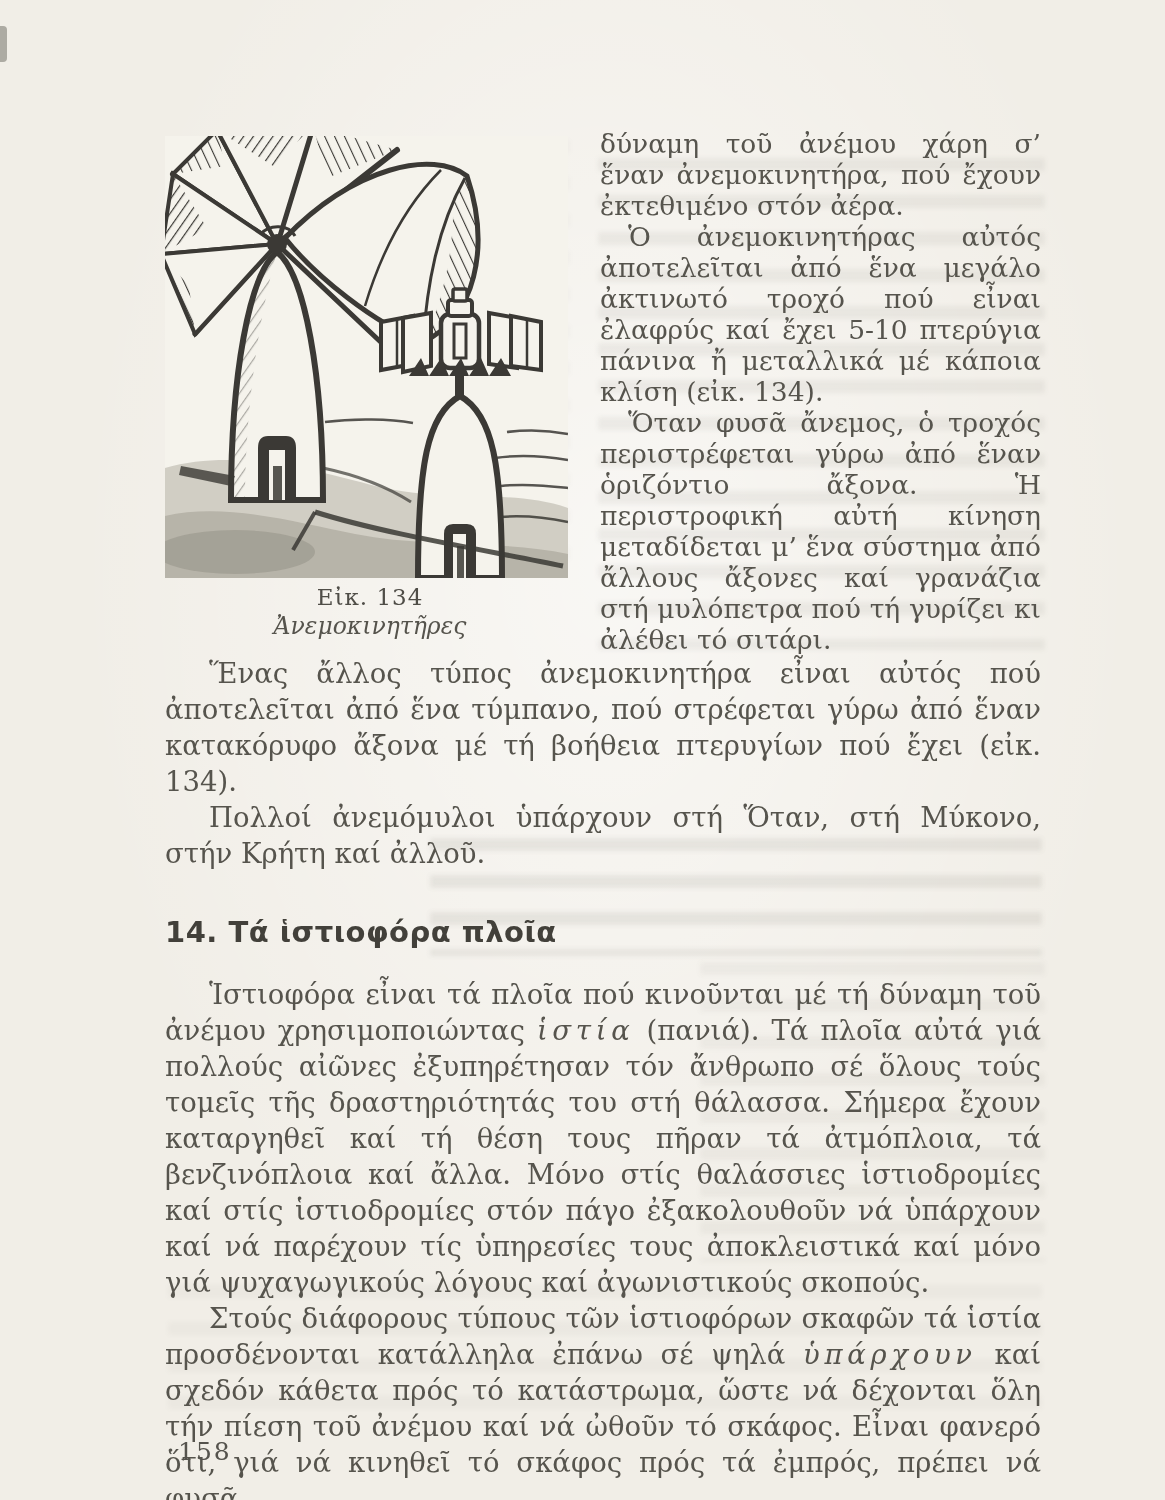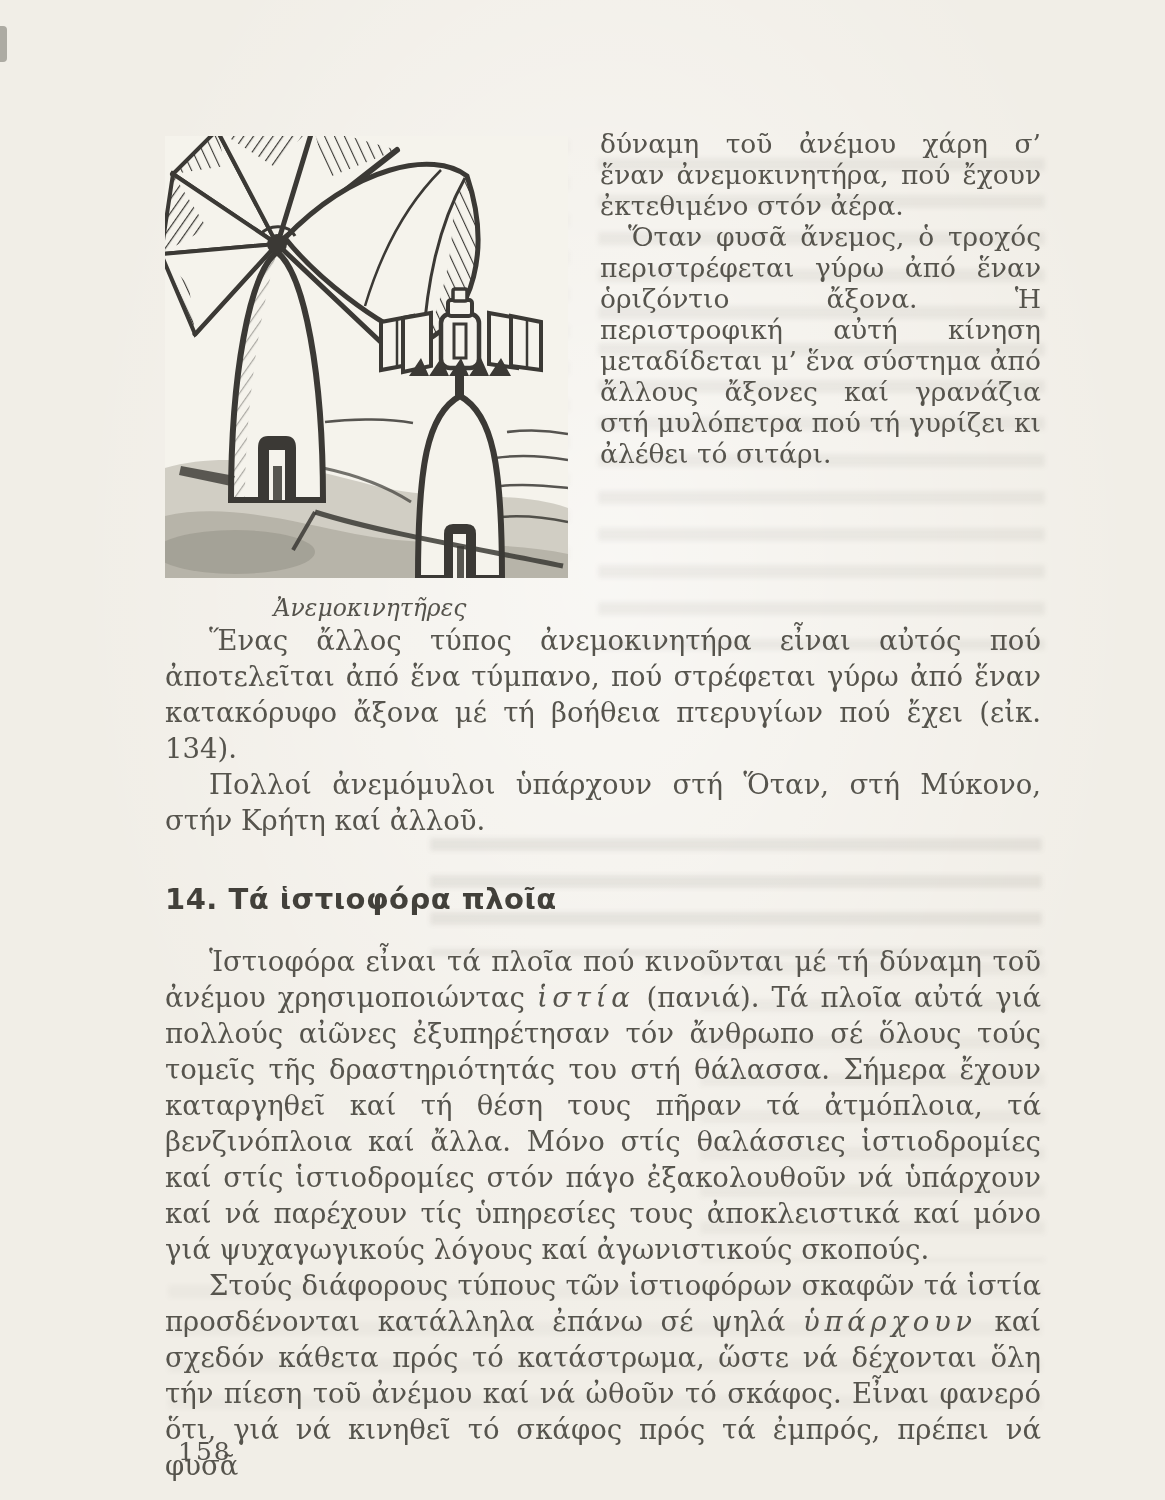--- a/index.html
+++ b/index.html
@@ -30,21 +30,21 @@
   .g5 { left: 300px; top: 140px;  width: 270px; height: 430px; opacity: .25; }
 
   .content { position: absolute; left: 165px; top: 128px; width: 876px; }
 
   .fig-row { display: flex; align-items: flex-start; }
   .figure { width: 410px; flex: none; margin: 0; padding: 0; }
   .fig-art { width: 403px; height: 442px; margin-top: 8px; }
   .fig-art svg { display: block; }
   figcaption { text-align: center; margin-top: 6px; }
   .cap1 { font-size: 23px; letter-spacing: 1px; color: #4f4d47; }
-  .cap2 { font-size: 23.5px; font-style: italic; color: #55534c; margin-top: 16px; }
+  .cap2 { font-size: 23.5px; font-style: italic; color: #55534c; margin-top: 2px; }
 
   .col { margin-left: 25px; width: 441px; }
   .cp {
     margin: 0; text-align: justify;
     font-size: 26.5px; line-height: 31px;
   }
   .cp.ind { text-indent: 28px; }
 
   .wp {
     margin: 0; text-align: justify;
@@ -166,26 +166,28 @@
 
             <path d="M244,240 L256,222 L264,240 L276,222 L284,240 L296,222 L304,240 L316,222 L324,240 L336,222 L346,240 Z" fill="#3b3935"></path>
 
             <path d="M150,376 C220,398 320,414 398,430" stroke="#3b3935" stroke-width="5" fill="none" opacity="0.85"></path>
             <path d="M150,376 L128,414" stroke="#3b3935" stroke-width="4" opacity="0.85"></path>
             <path d="M16,330 L70,340 L66,350 L14,339 Z" fill="#3b3935" opacity="0.8"></path>
             <path d="M158,332 C196,340 224,352 246,366" stroke="#3b3935" stroke-width="3" fill="none" opacity="0.7"></path>
           </svg>
         </div>
         <figcaption>
+          <div class="cap1">Εἰκ. 134</div>
           <div class="cap2">Ἀνεμοκινητῆρες</div>
         </figcaption>
       </figure>
 
       <div class="col">
         <p class="cp">δύναμη τοῦ ἀνέμου χάρη σ’ ἕναν ἀνεμοκινητήρα, πού ἔχουν ἐκτεθιμένο στόν ἀέρα.</p>
+        <p class="cp ind">Ὁ ἀνεμοκινητήρας αὐτός ἀποτελεῖται ἀπό ἕνα μεγάλο ἀκτινωτό τροχό πού εἶναι ἐλαφρύς καί ἔχει 5-10 πτερύγια πάνινα ἤ μεταλλικά μέ κάποια κλίση (εἰκ. 134).</p>
         <p class="cp ind">Ὅταν φυσᾶ ἄνεμος, ὁ τροχός περιστρέφεται γύρω ἀπό ἕναν ὁριζόντιο ἄξονα. Ἡ περιστροφική αὐτή κίνηση μεταδίδεται μ’ ἕνα σύστημα ἀπό ἄλλους ἄξονες καί γρανάζια στή μυλόπετρα πού τή γυρίζει κι ἀλέθει τό σιτάρι.</p>
       </div>
     </div>
 
     <p class="wp">Ἕνας ἄλλος τύπος ἀνεμοκινητήρα εἶναι αὐτός πού ἀποτελεῖται ἀπό ἕνα τύμπανο, πού στρέφεται γύρω ἀπό ἕναν κατακόρυφο ἄξονα μέ τή βοήθεια πτερυγίων πού ἔχει (εἰκ. 134).</p>
     <p class="wp">Πολλοί ἀνεμόμυλοι ὑπάρχουν στή Ὅταν, στή Μύκονο, στήν Κρήτη καί ἀλλοῦ.</p>
 
     <h2 class="heading">14. Τά ἱστιοφόρα πλοῖα</h2>
 
     <p class="wp"><span>Ἱστιοφόρα εἶναι τά πλοῖα πού κινοῦνται μέ τή δύναμη τοῦ ἀνέμου χρησιμοποιώντας </span><span class="em-sp">ἱστία</span><span> (πανιά). Τά πλοῖα αὐτά γιά πολλούς αἰῶνες ἐξυπηρέτησαν τόν ἄνθρωπο σέ ὅλους τούς τομεῖς τῆς δραστηριότητάς του στή θάλασσα. Σήμερα ἔχουν καταργηθεῖ καί τή θέση τους πῆραν τά ἀτμόπλοια, τά βενζινόπλοια καί ἄλλα. Μόνο στίς θαλάσσιες ἱστιοδρομίες καί στίς ἱστιοδρομίες στόν πάγο ἐξακολουθοῦν νά ὑπάρχουν καί νά παρέχουν τίς ὑπηρεσίες τους ἀποκλειστικά καί μόνο γιά ψυχαγωγικούς λόγους καί ἀγωνιστικούς σκοπούς.</span></p>

